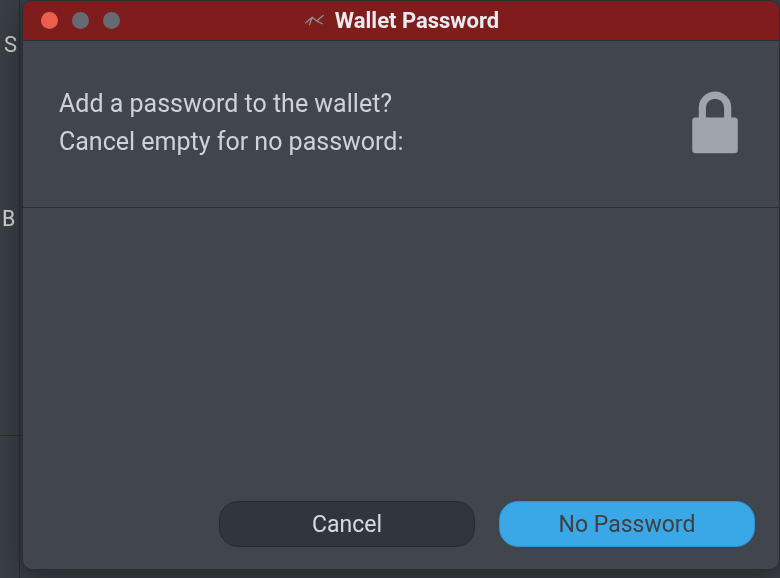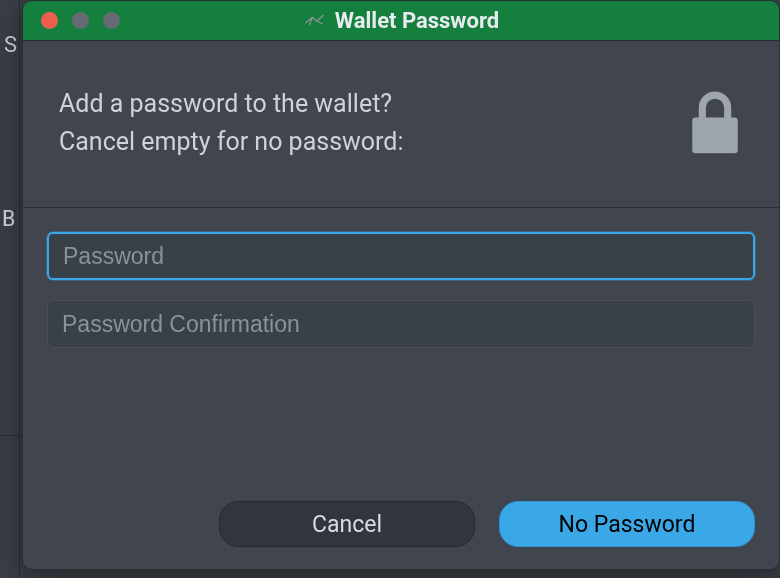--- a/index.html
+++ b/index.html
@@ -50,21 +50,21 @@
       width: 758px;
       height: 570px;
       background: #40454e;
       border-radius: 10px;
       border: 1px solid #2a2e34;
       box-shadow: 0 6px 30px rgba(0,0,0,0.4);
       overflow: hidden;
     }
     .titlebar {
       height: 40px;
-      background: #15803d;
+      background: #7f1d1d;
       border-bottom: 1px solid #2a2e34;
       display: flex;
       align-items: center;
       position: relative;
     }
     .traffic-lights {
       display: flex;
       align-items: center;
       gap: 14px;
       padding-left: 18px;
@@ -166,21 +166,21 @@
       justify-content: center;
       border: 1px solid transparent;
     }
     .btn-secondary {
       background: #31363e;
       color: #d8dce1;
       border: 1px solid #262a30;
     }
     .btn-primary {
       background: #3aa7e6;
-      color: #000000;
+      color: #404040;
       border: 1px solid #2a93d1;
     }
   </style>
 </head>
 <body>
 
 <div class="background-sidebar">
   <span class="bg-letter-s">S</span>
   <span class="bg-letter-b">B</span>
   <div class="bg-divider"></div>
@@ -209,23 +209,19 @@
         <div>Add a password to the wallet?</div>
         <div>Cancel empty for no password:</div>
       </div>
       <div class="lock-wrap">
         <svg width="78" height="78" viewBox="0 0 24 24" fill="#9fa5ad">
           <path d="M12 2 a5 5 0 0 1 5 5 v3 h1 a1 1 0 0 1 1 1 v9 a1 1 0 0 1 -1 1 H6 a1 1 0 0 1 -1 -1 v-9 a1 1 0 0 1 1 -1 h1 V7 a5 5 0 0 1 5 -5 z M12 4.2 a2.8 2.8 0 0 0 -2.8 2.8 V10 h5.6 V7 A2.8 2.8 0 0 0 12 4.2 z"></path>
         </svg>
       </div>
     </div>
 
-    <div class="inputs-area">
-      <input type="password" class="text-input focused" placeholder="Password" style="">
-      <input type="password" class="text-input" placeholder="Password Confirmation" style="">
-    </div>
 
     <div class="buttons-area">
       <div class="btn btn-secondary">Cancel</div>
       <div class="btn btn-primary">No Password</div>
     </div>
   </div>
 </div>
 
 </body></html>

